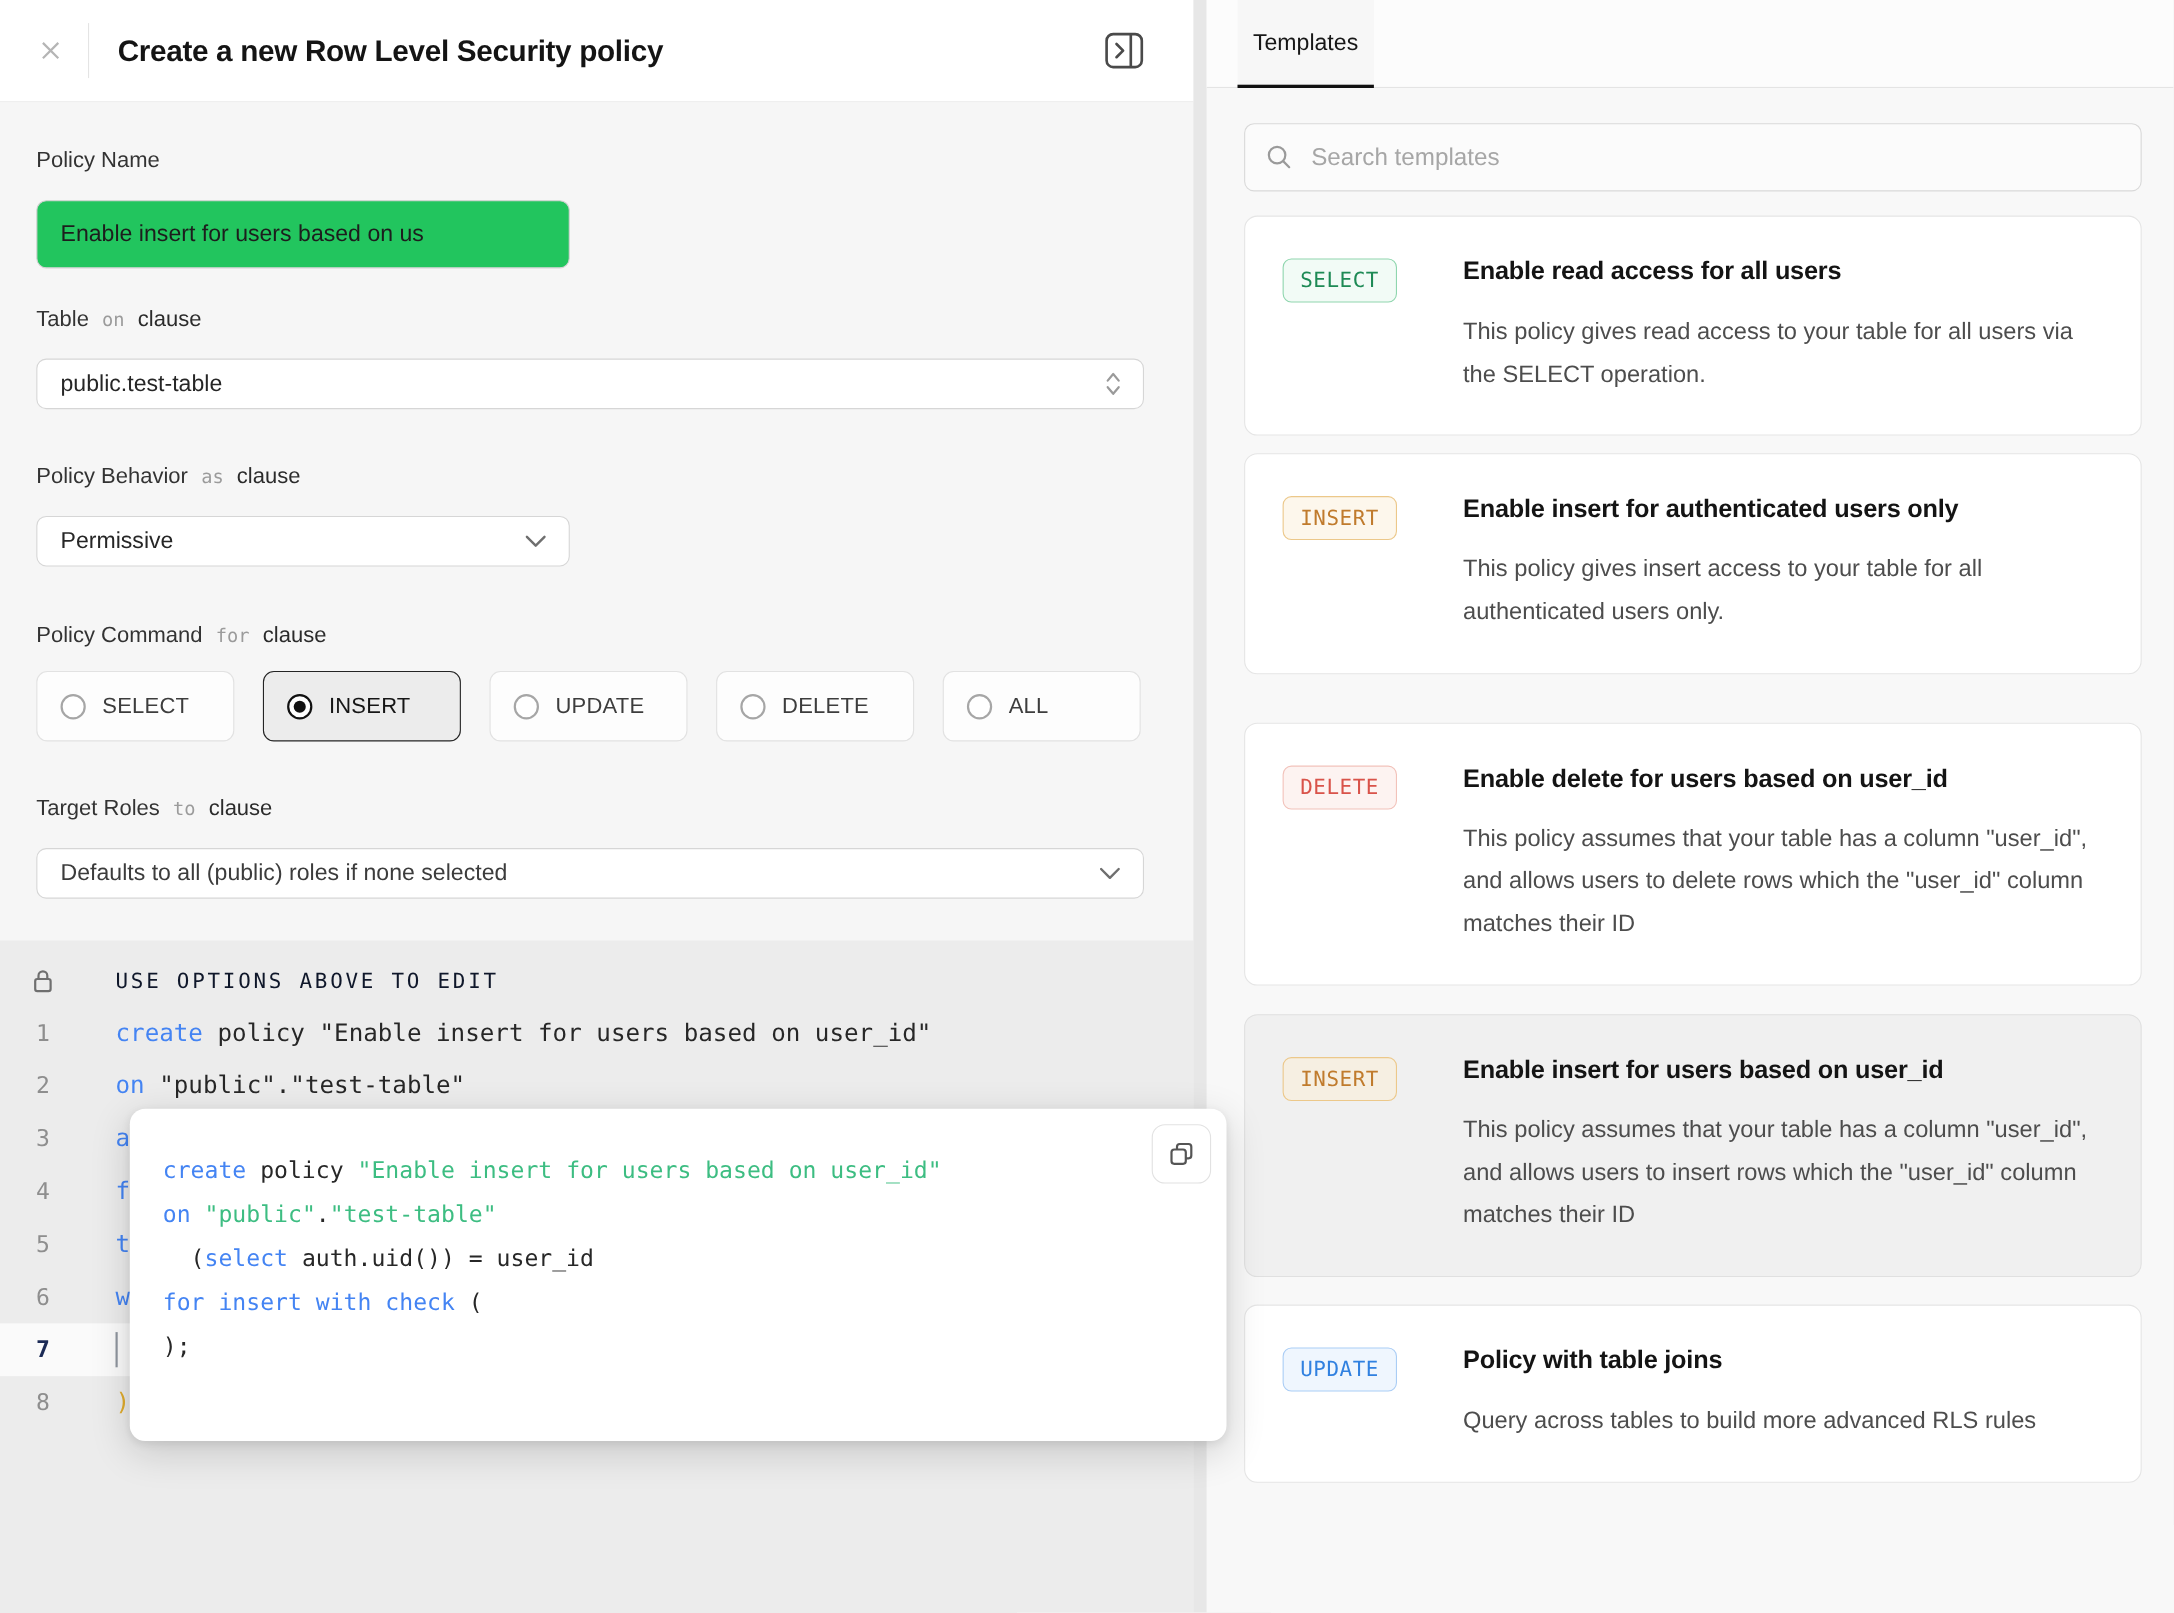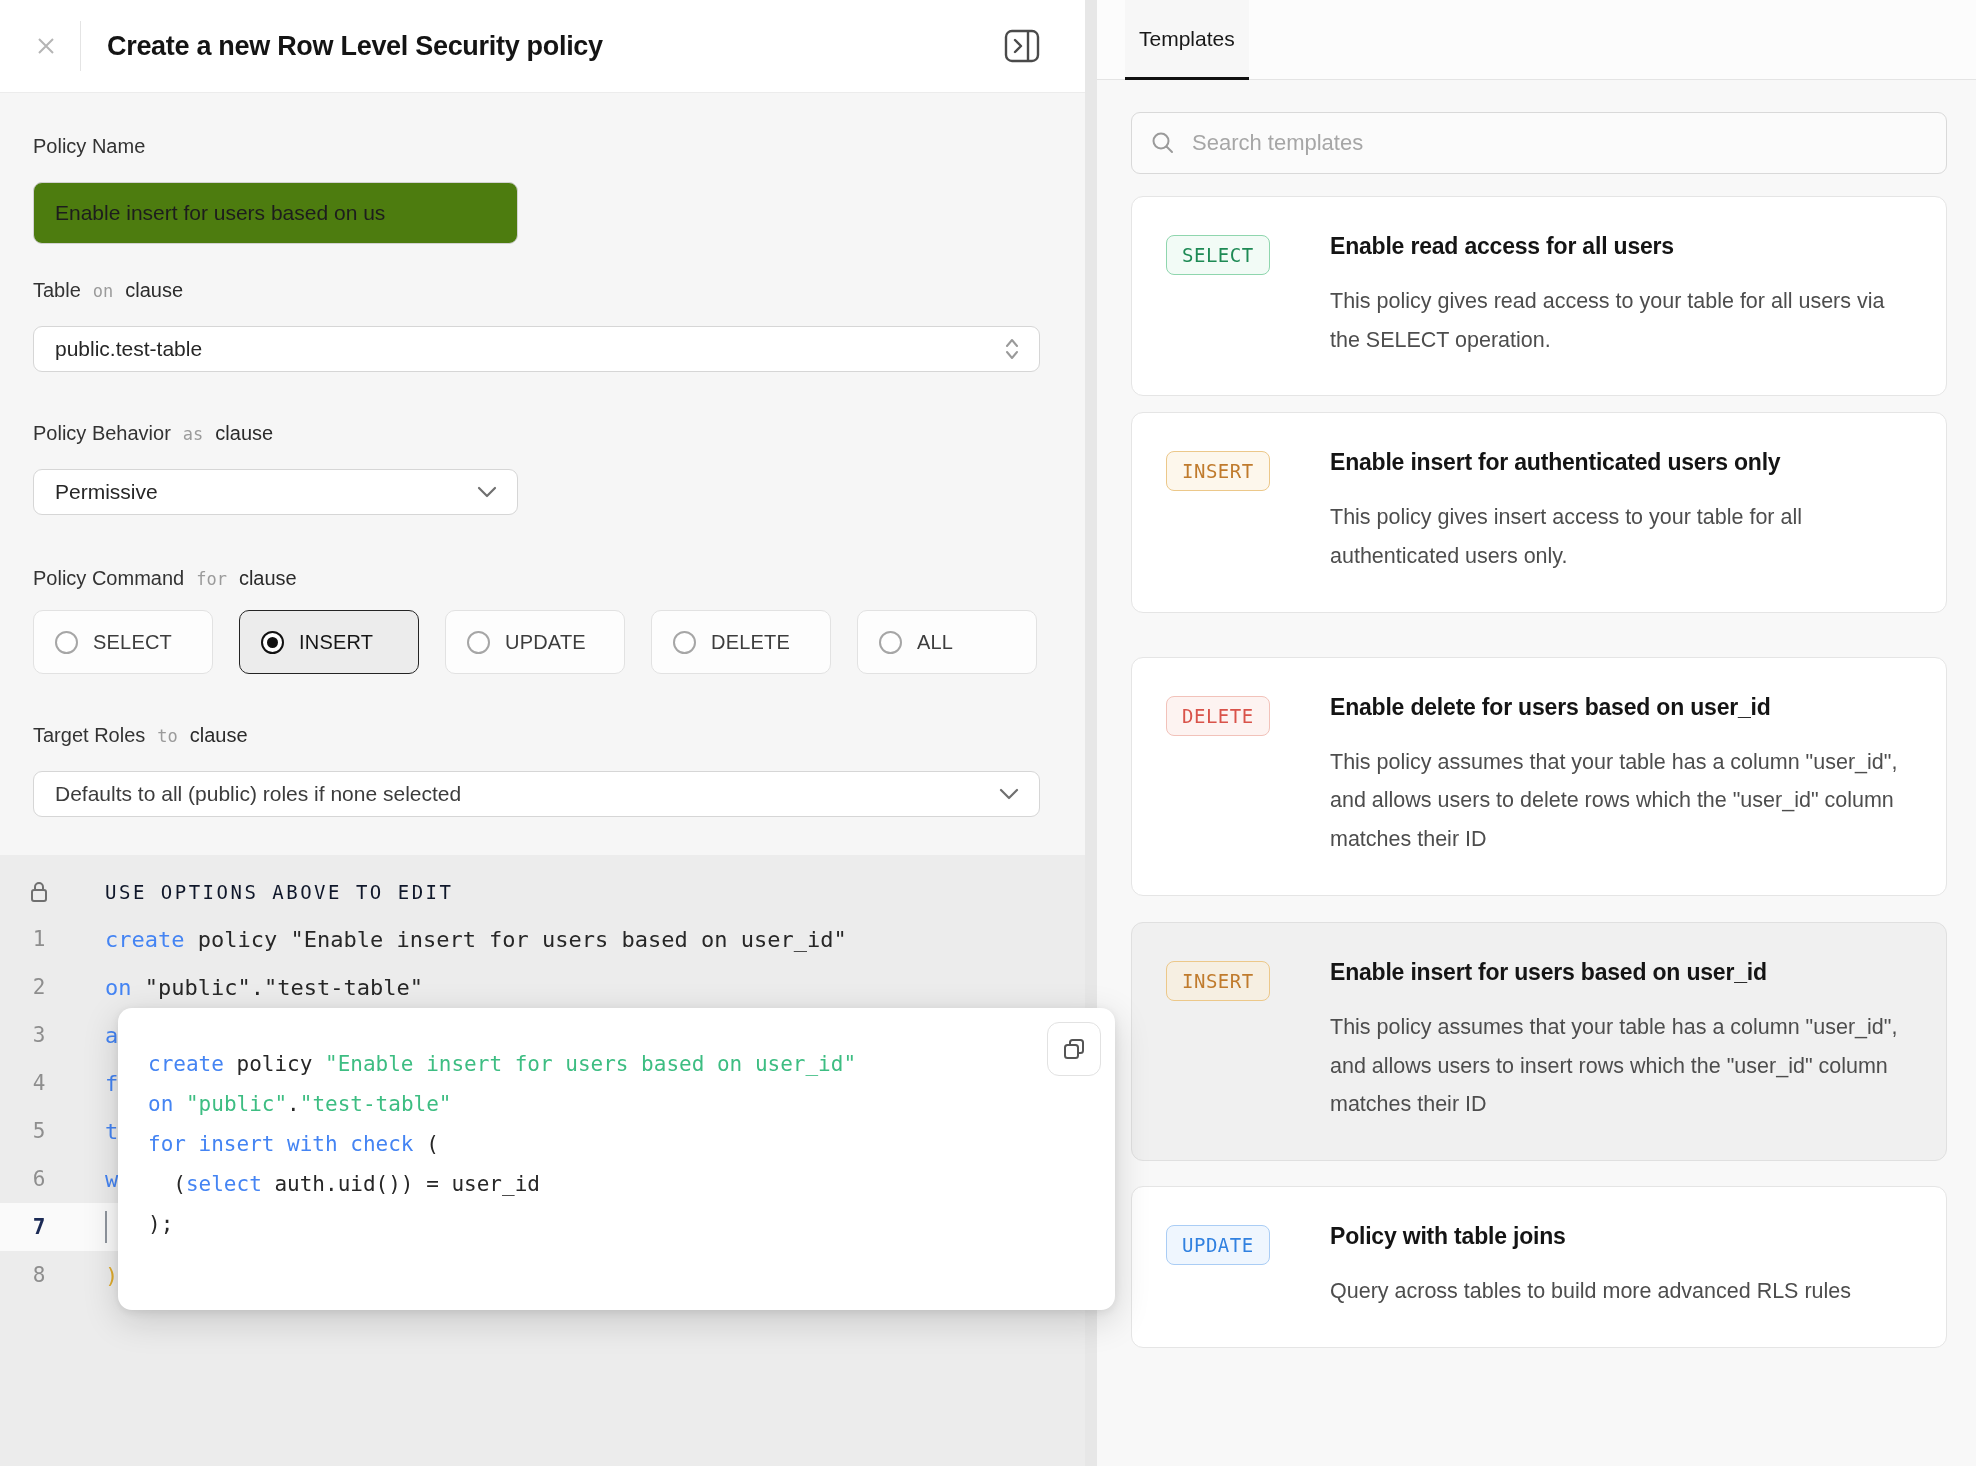--- a/index.html
+++ b/index.html
@@ -19,21 +19,21 @@
   .panel-toggle { margin-left:auto; margin-right:16px; width:46px; height:44px; display:flex; align-items:center; justify-content:center; cursor:pointer; }
 
   .form-area { padding:42px 45px 38px 33px; }
   .field-label-row { display:flex; align-items:baseline; gap:12px; margin-bottom:24px; }
   .field-label { font-size:20px; font-weight:500; color:#333333; }
   .clause-kw { font-family:"DejaVu Sans Mono","Liberation Mono",monospace; font-size:17px; color:#9b9b9b; }
   .clause-word { font-size:20px; font-weight:500; color:#2b2b2b; }
 
   .row1 { display:flex; gap:35px;flex-direction:column; }
   .col-a { width:485px; } .col-b { flex:1; }
-  .text-input { width:100%; height:62px; border:1px solid #d2d2d2; border-radius:9px; background:#4d7c0f; padding:0 21px; font-size:21px; color:#1d1d1d; font-family:inherit; outline:none; }
+  .text-input { width:100%; height:62px; border:1px solid #d2d2d2; border-radius:9px; background:#22c55e; padding:0 21px; font-size:21px; color:#1d1d1d; font-family:inherit; outline:none; }
   .select-box { height:46px; border:1px solid #d6d6d6; border-radius:9px; background:#ffffff; display:flex; align-items:center; justify-content:space-between; padding:0 20px 0 21px; font-size:21px; color:#262626; cursor:pointer; }
   .select-box.placeholder { color:#3c3c3c; }
   .section { margin-top:50px; }
   .w485 { width:485px; }
 
   .radio-row { display:flex; gap:26px; margin-top:20px; }
   .radio-pill { width:180px; height:64px; border:1px solid #e2e2e2; border-radius:10px; background:#fdfdfd; display:flex; align-items:center; gap:15px; padding-left:21px; cursor:pointer; }
   .radio-circle { width:23px; height:23px; border-radius:50%; border:2px solid #a6a6a6; background:#fff; flex:0 0 23px; }
   .radio-label { font-size:20px; color:#3d3d3d; letter-spacing:0.2px; }
   .radio-pill.selected { background:#ececec; border:1.5px solid #242424; }
@@ -310,16 +310,16 @@
 
 <div class="sql-popover mono">
   <div class="copy-btn">
     <svg width="24" height="24" viewBox="0 0 24 24">
       <rect x="8" y="3" width="13" height="13" rx="2.5" fill="none" stroke="#555" stroke-width="2"></rect>
       <rect x="3" y="8" width="13" height="13" rx="2.5" fill="#fff" stroke="#555" stroke-width="2"></rect>
     </svg>
   </div>
   <div class="sql-line"><span class="tok-kw">create</span><span class="tok-plain"> policy </span><span class="tok-str">"Enable insert for users based on user_id"</span></div>
   <div class="sql-line"><span class="tok-kw">on</span><span class="tok-plain"> </span><span class="tok-str">"public"</span><span class="tok-plain">.</span><span class="tok-str">"test-table"</span></div>
+  <div class="sql-line"><span class="tok-plain">  (</span><span class="tok-kw">select</span><span class="tok-plain"> auth.uid()) = user_id</span></div>
   <div class="sql-line"><span class="tok-kw">for insert with check</span><span class="tok-plain"> (</span></div>
-  <div class="sql-line"><span class="tok-plain">  (</span><span class="tok-kw">select</span><span class="tok-plain"> auth.uid()) = user_id</span></div>
   <div class="sql-line"><span class="tok-plain">);</span></div>
 </div>
 
 </body></html>

